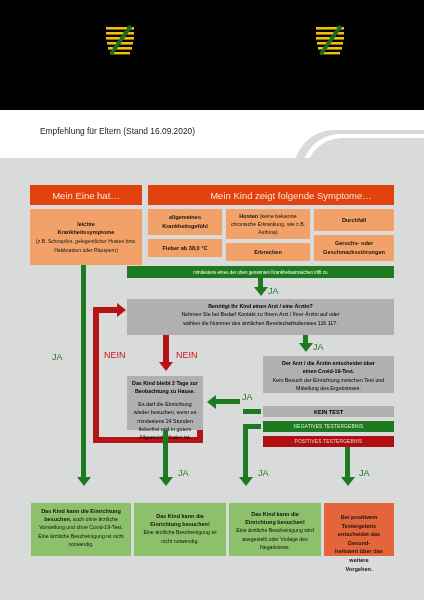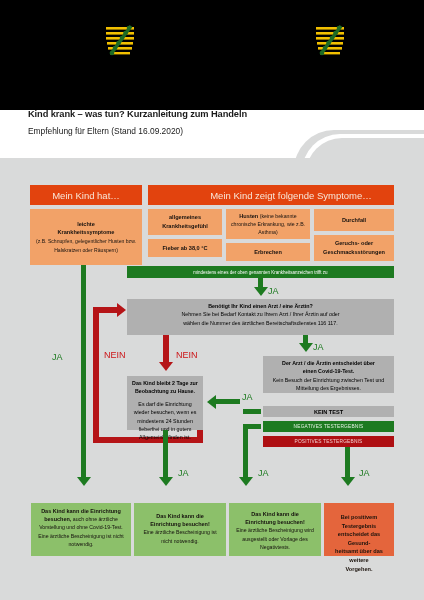--- a/index.html
+++ b/index.html
@@ -26,21 +26,21 @@
     position:absolute;left:0;top:110px;width:424px;height:48px;
     background:#ffffff;overflow:hidden;
   }
   #doc-title{
     position:absolute;left:28px;top:-2px;width:380px;
     font-size:9.3px;font-weight:bold;color:#1a1a1a;line-height:12px;
     letter-spacing:-0.1px;
     white-space:nowrap;
   }
   #doc-subtitle{
-    position:absolute;left:28px;top:16px;width:380px;
+    position:absolute;left:40px;top:16px;width:380px;
     font-size:8.4px;color:#1a1a1a;line-height:11px;
   }
   
   #swoosh{
     position:absolute;right:-10px;top:20px;width:140px;height:70px;
     background:#d9dada;
     border-top-left-radius:40px;
   }
   #swoosh-inner{
     position:absolute;right:-10px;top:24px;width:132px;height:70px;
@@ -171,27 +171,26 @@
       <circle cx="10" cy="24" r="2.3"></circle>
         <circle cx="7" cy="29" r="2.3"></circle>
     </g>
   </svg>
 </div>
 
 <div id="title-strip">
   <div id="swoosh"></div>
   <div id="swoosh-inner"></div>
   <div id="swoosh2"></div>
-  <div id="doc-title">Kind krank – was tun? Kurzanleitung zum Handeln</div>
   <div id="doc-subtitle">Empfehlung für Eltern (Stand 16.09.2020)</div>
 </div>
 
 <div id="body-bg"></div>
 
-<div class="box hdr-orange" style="left:30px;top:185px;width:112px;height:20px;">Mein Kind hat…</div>
+<div class="box hdr-orange" style="left:30px;top:185px;width:112px;height:20px;">Mein Eine hat…</div>
 <div class="box hdr-orange" style="left:148px;top:185px;width:246px;height:20px;padding-left:40px;">Mein Kind zeigt folgende Symptome…</div>
 
 <div class="box sym" style="left:30px;top:209px;width:112px;height:56px;">
   <b>leichte</b>
   <b>Krankheitssymptome</b>
   <span style="font-size:5.1px;">(z.B. Schnupfen, gelegentlicher Husten bzw. Halskratzen oder Räuspern)</span>
 </div>
 
 <div class="box sym" style="left:148px;top:209px;width:74px;height:26px;">
   <b>allgemeines</b>

